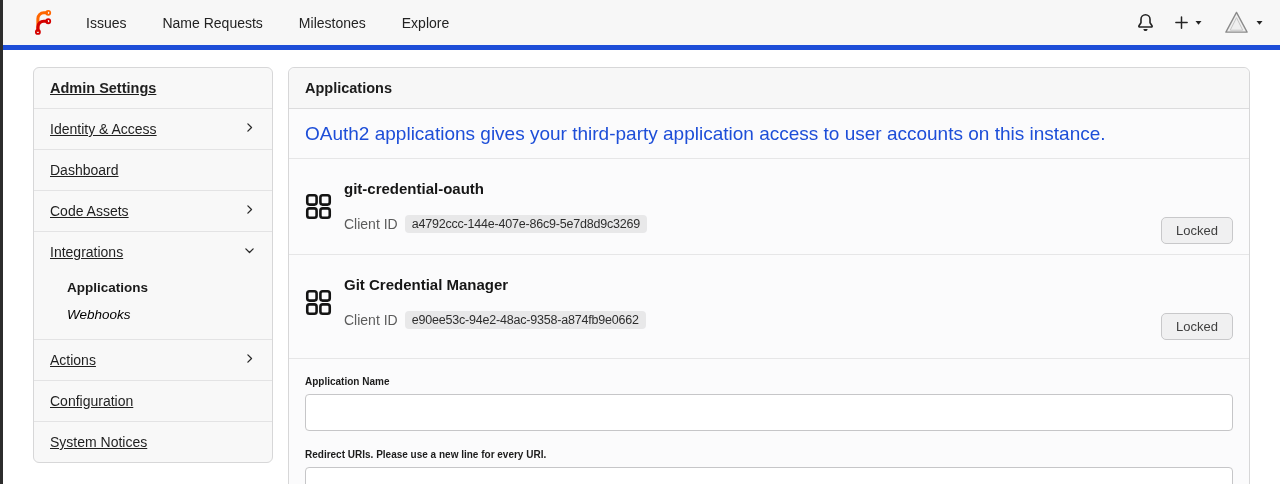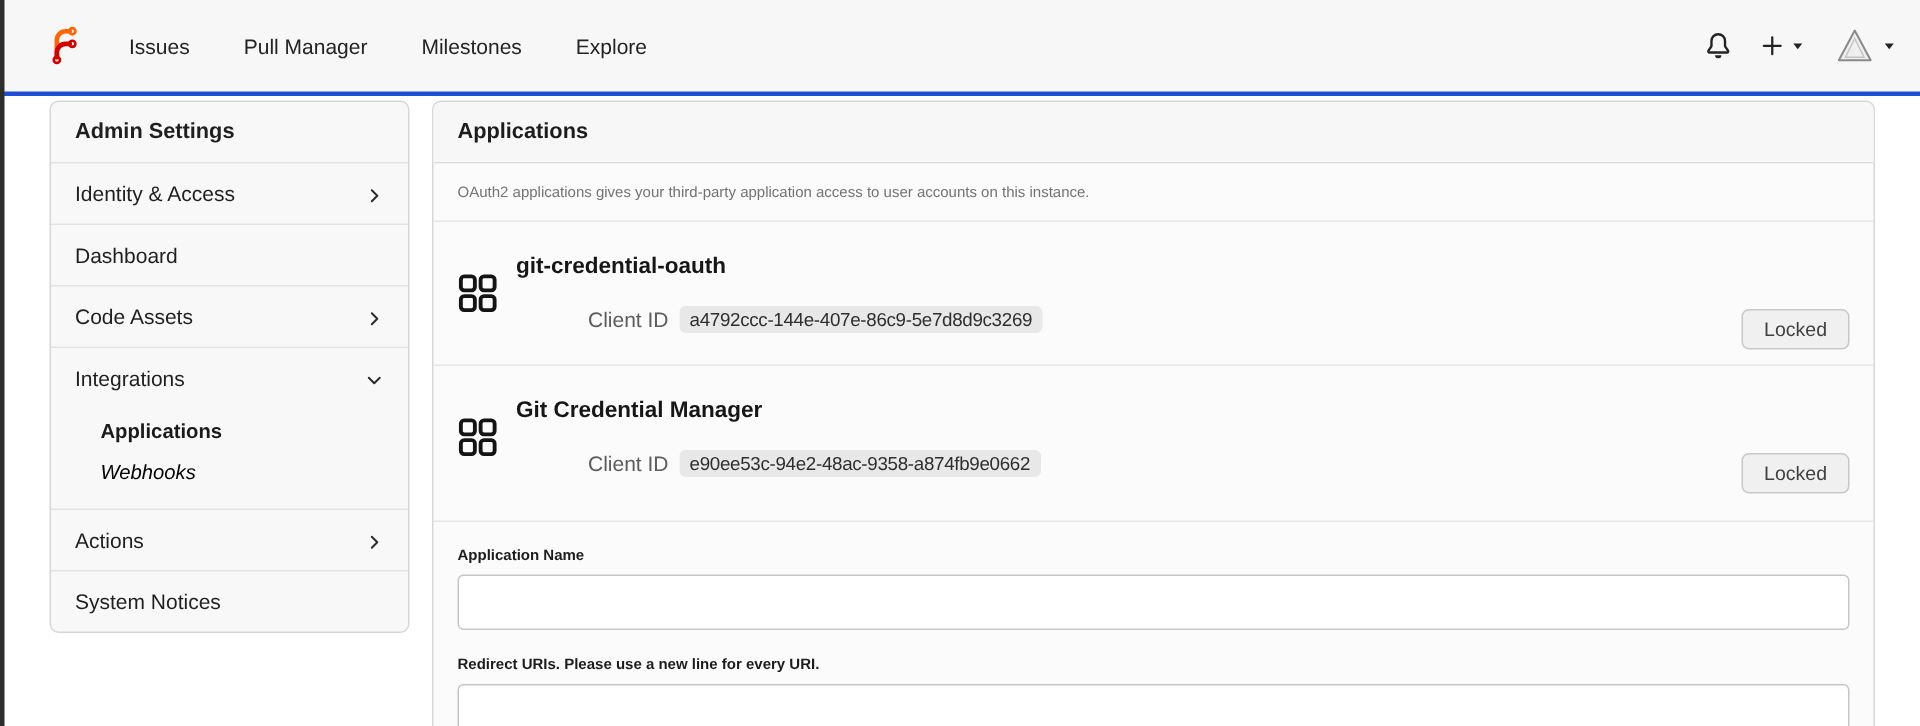--- a/index.html
+++ b/index.html
@@ -6,69 +6,69 @@
   html,body { width:1280px; height:484px; overflow:hidden; }
   body {
     font-family:"Liberation Sans","DejaVu Sans",sans-serif;
     background:#ffffff; color:#1c1c1c; position:relative;
   }
   
   .window-edge { position:absolute; left:0; top:0; width:3px; height:484px; background:#2d2d2d; z-index:60; }
 
   
   .navbar {
-    height:64px; background:#f7f7f7; border-bottom:3px solid #1d4ed8;
+    height:50px; background:#f7f7f7; border-bottom:5px solid #1d4ed8;
     display:flex; align-items:center; padding:0 16px 0 30px;
   }
   .logo { width:27px; height:27px; display:block; cursor:pointer; }
   .nav-links { display:flex; align-items:center; gap:36px; margin-left:29px; }
   .nav-link { font-size:14px; color:#232323; cursor:pointer; text-decoration:none; }
   .nav-right { margin-left:auto; display:flex; align-items:center; gap:20px; color:#242424; }
   .icon-btn { display:flex; align-items:center; gap:5px; cursor:pointer; color:#242424; }
   .caret { display:block; }
   .avatar-img { width:27px; height:27px; display:block; }
 
   
   .sidebar {
     position:absolute; left:33px; top:67px; width:240px;
     background:#f8f8f8; border:1px solid #d7d7d8; border-radius:6px;
     overflow:hidden;
   }
   .side-item {
     padding:12px 16px; font-size:14px; border-top:1px solid #e3e3e4;
-    display:flex; align-items:flex-end; justify-content:space-between;
-    color:#1f1f1f; cursor:pointer;
+    display:flex; align-items:flex-start; justify-content:space-between;
+    color:#1f1f1f; cursor:pointer;text-decoration:underline;
   }
   .side-item:first-child { border-top:none; }
   .side-header { font-weight:700; font-size:14.5px; cursor:default; }
   .side-chevron { color:#2a2a2a; display:block; }
   .side-sub { padding:2px 0 11px; }
   .side-sub-item { padding:6px 16px 6px 33px; font-size:13.5px; cursor:pointer; }
   .side-sub-item.active { font-weight:700; color:#1a1a1a; }
   .side-sub-item.muted { color:#000000;font-style:italic; }
 
   .main-panel {
     position:absolute; left:288px; top:67px; width:962px; height:560px;
     background:#fbfbfc; border:1px solid #d7d7d8; border-radius:6px;
   }
   .panel-header {
     background:#f7f7f7; border-bottom:1px solid #dcdcdd; border-radius:6px 6px 0 0;
     padding:12px 16px; font-size:14.5px; font-weight:700; color:#1c1c1c;
   }
-  .panel-desc { padding:14px 16px 13px; font-size:10px; color:#737373; }
+  .panel-desc { padding:14px 16px 13px; font-size:19px; color:#1d4ed8; }
 
   .app-row {
     border-top:1px solid #e6e6e7; padding:10px 16px;
     display:flex; align-items:center; gap:12px;
   }
   .app-icon { color:#141414; flex:0 0 auto; display:block; }
   .app-info { display:flex; flex-direction:column; gap:16px; }
   .app-name { font-size:15px; font-weight:700; color:#161616; line-height:1.25; }
   .app-client { display:flex; align-items:center; gap:7px; }
-  .client-label { font-size:14px; color:#5c5c5c;margin-left:48px; }
+  .client-label { font-size:14px; color:#5c5c5c; }
   .client-badge {
     background:#e8e8e9; border-radius:4px; padding:2px 7px;
     font-size:12.5px; color:#2e2e2e; letter-spacing:-0.2px;
   }
   .locked-btn {
     margin-left:auto; background:#f0f0f1; border:1px solid #c8c8ca; border-radius:5px;
     padding:5px 14px; font-size:13px; color:#3f3f3f; cursor:pointer;
     font-family:inherit;
     margin-top:48px;
   }
@@ -96,21 +96,21 @@
     <g fill="none" stroke-linecap="round">
       <path d="M62 166 V76 a46 46 0 0 1 46-46 h22" stroke="#ff6600" stroke-width="24"></path>
       <path d="M62 166 v-24 a46 46 0 0 1 46-46 h22" stroke="#d40000" stroke-width="24"></path>
       <circle cx="143" cy="30" r="16" stroke="#ff6600" stroke-width="14"></circle>
       <circle cx="143" cy="96" r="16" stroke="#d40000" stroke-width="14"></circle>
       <circle cx="62" cy="180" r="16" stroke="#d40000" stroke-width="14"></circle>
     </g>
   </svg>
   <div class="nav-links">
     <a class="nav-link">Issues</a>
-    <a class="nav-link">Pull Manager</a>
+    <a class="nav-link">Name Requests</a>
     <a class="nav-link">Milestones</a>
     <a class="nav-link">Explore</a>
   </div>
   <div class="nav-right">
     <span class="icon-btn">
       <svg width="17" height="17" viewBox="0 0 16 16" fill="currentColor" aria-hidden="true">
         <path d="M8 1.5A3.5 3.5 0 0 0 4.5 5v2.947c0 .346-.102.683-.294.97l-1.703 2.556a.018.018 0 0 0-.003.01l.001.006c0 .002.002.004.004.006l.006.004.007.001h10.964l.007-.001.006-.004.004-.006.001-.007a.017.017 0 0 0-.003-.01l-1.703-2.554a1.745 1.745 0 0 1-.294-.97V5A3.5 3.5 0 0 0 8 1.5ZM3 5a5 5 0 0 1 10 0v2.947c0 .05.015.098.042.139l1.703 2.555A1.519 1.519 0 0 1 13.482 13H2.518a1.516 1.516 0 0 1-1.263-2.36l1.703-2.554A.255.255 0 0 0 3 7.947Zm5 11a2 2 0 0 1-1.985-1.75c-.017-.137.097-.25.235-.25h3.5c.138 0 .252.113.235.25A2 2 0 0 1 8 16Z"></path>
       </svg>
     </span>
     <span class="icon-btn">
@@ -160,20 +160,23 @@
   </div>
   <div class="side-sub">
     <div class="side-sub-item active">Applications</div>
     <div class="side-sub-item muted">Webhooks</div>
   </div>
   <div class="side-item">
     <span>Actions</span>
     <svg class="side-chevron" width="13" height="13" viewBox="0 0 16 16">
         <path d="M6 3.5 10.5 8 6 12.5" fill="none" stroke="currentColor" stroke-width="1.6" stroke-linecap="round" stroke-linejoin="round"></path>
       </svg>
+  </div>
+  <div class="side-item">
+    <span>Configuration</span>
   </div>
   <div class="side-item">
     <span>System Notices</span>
   </div>
 </aside>
 
 <main class="main-panel">
   <div class="panel-header">Applications</div>
   <div class="panel-desc">OAuth2 applications gives your third-party application access to user accounts on this instance.</div>
 

